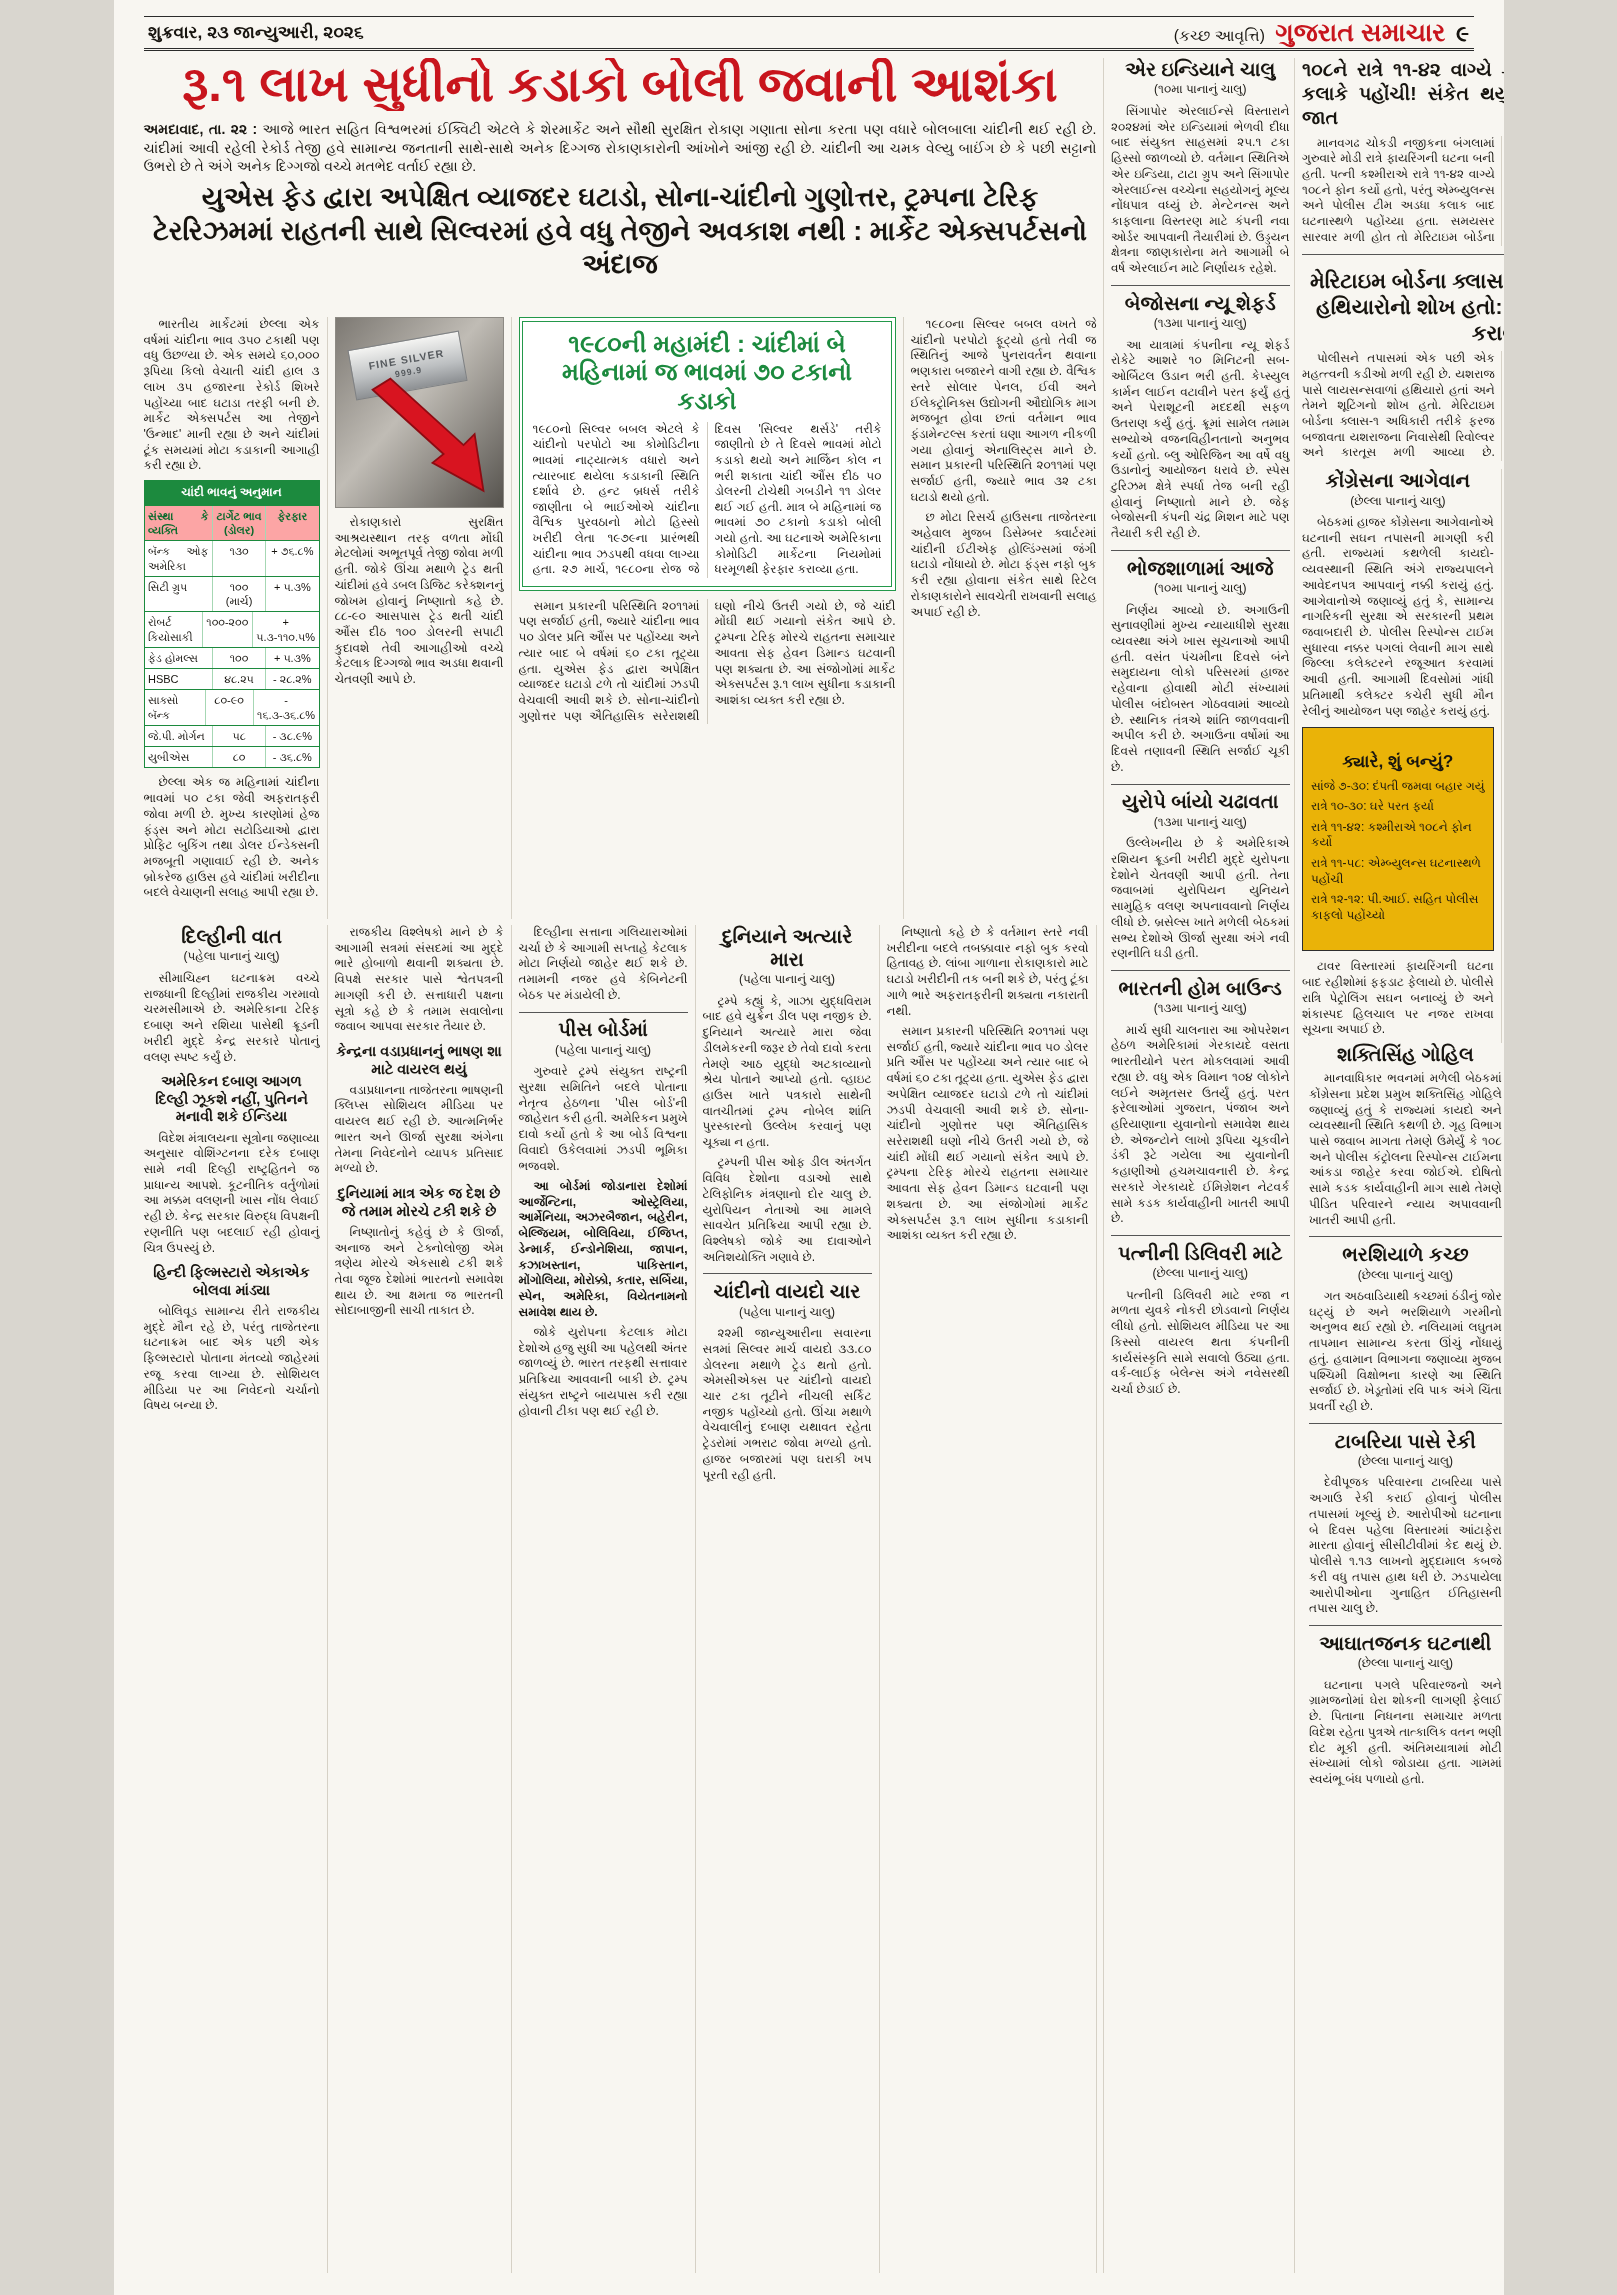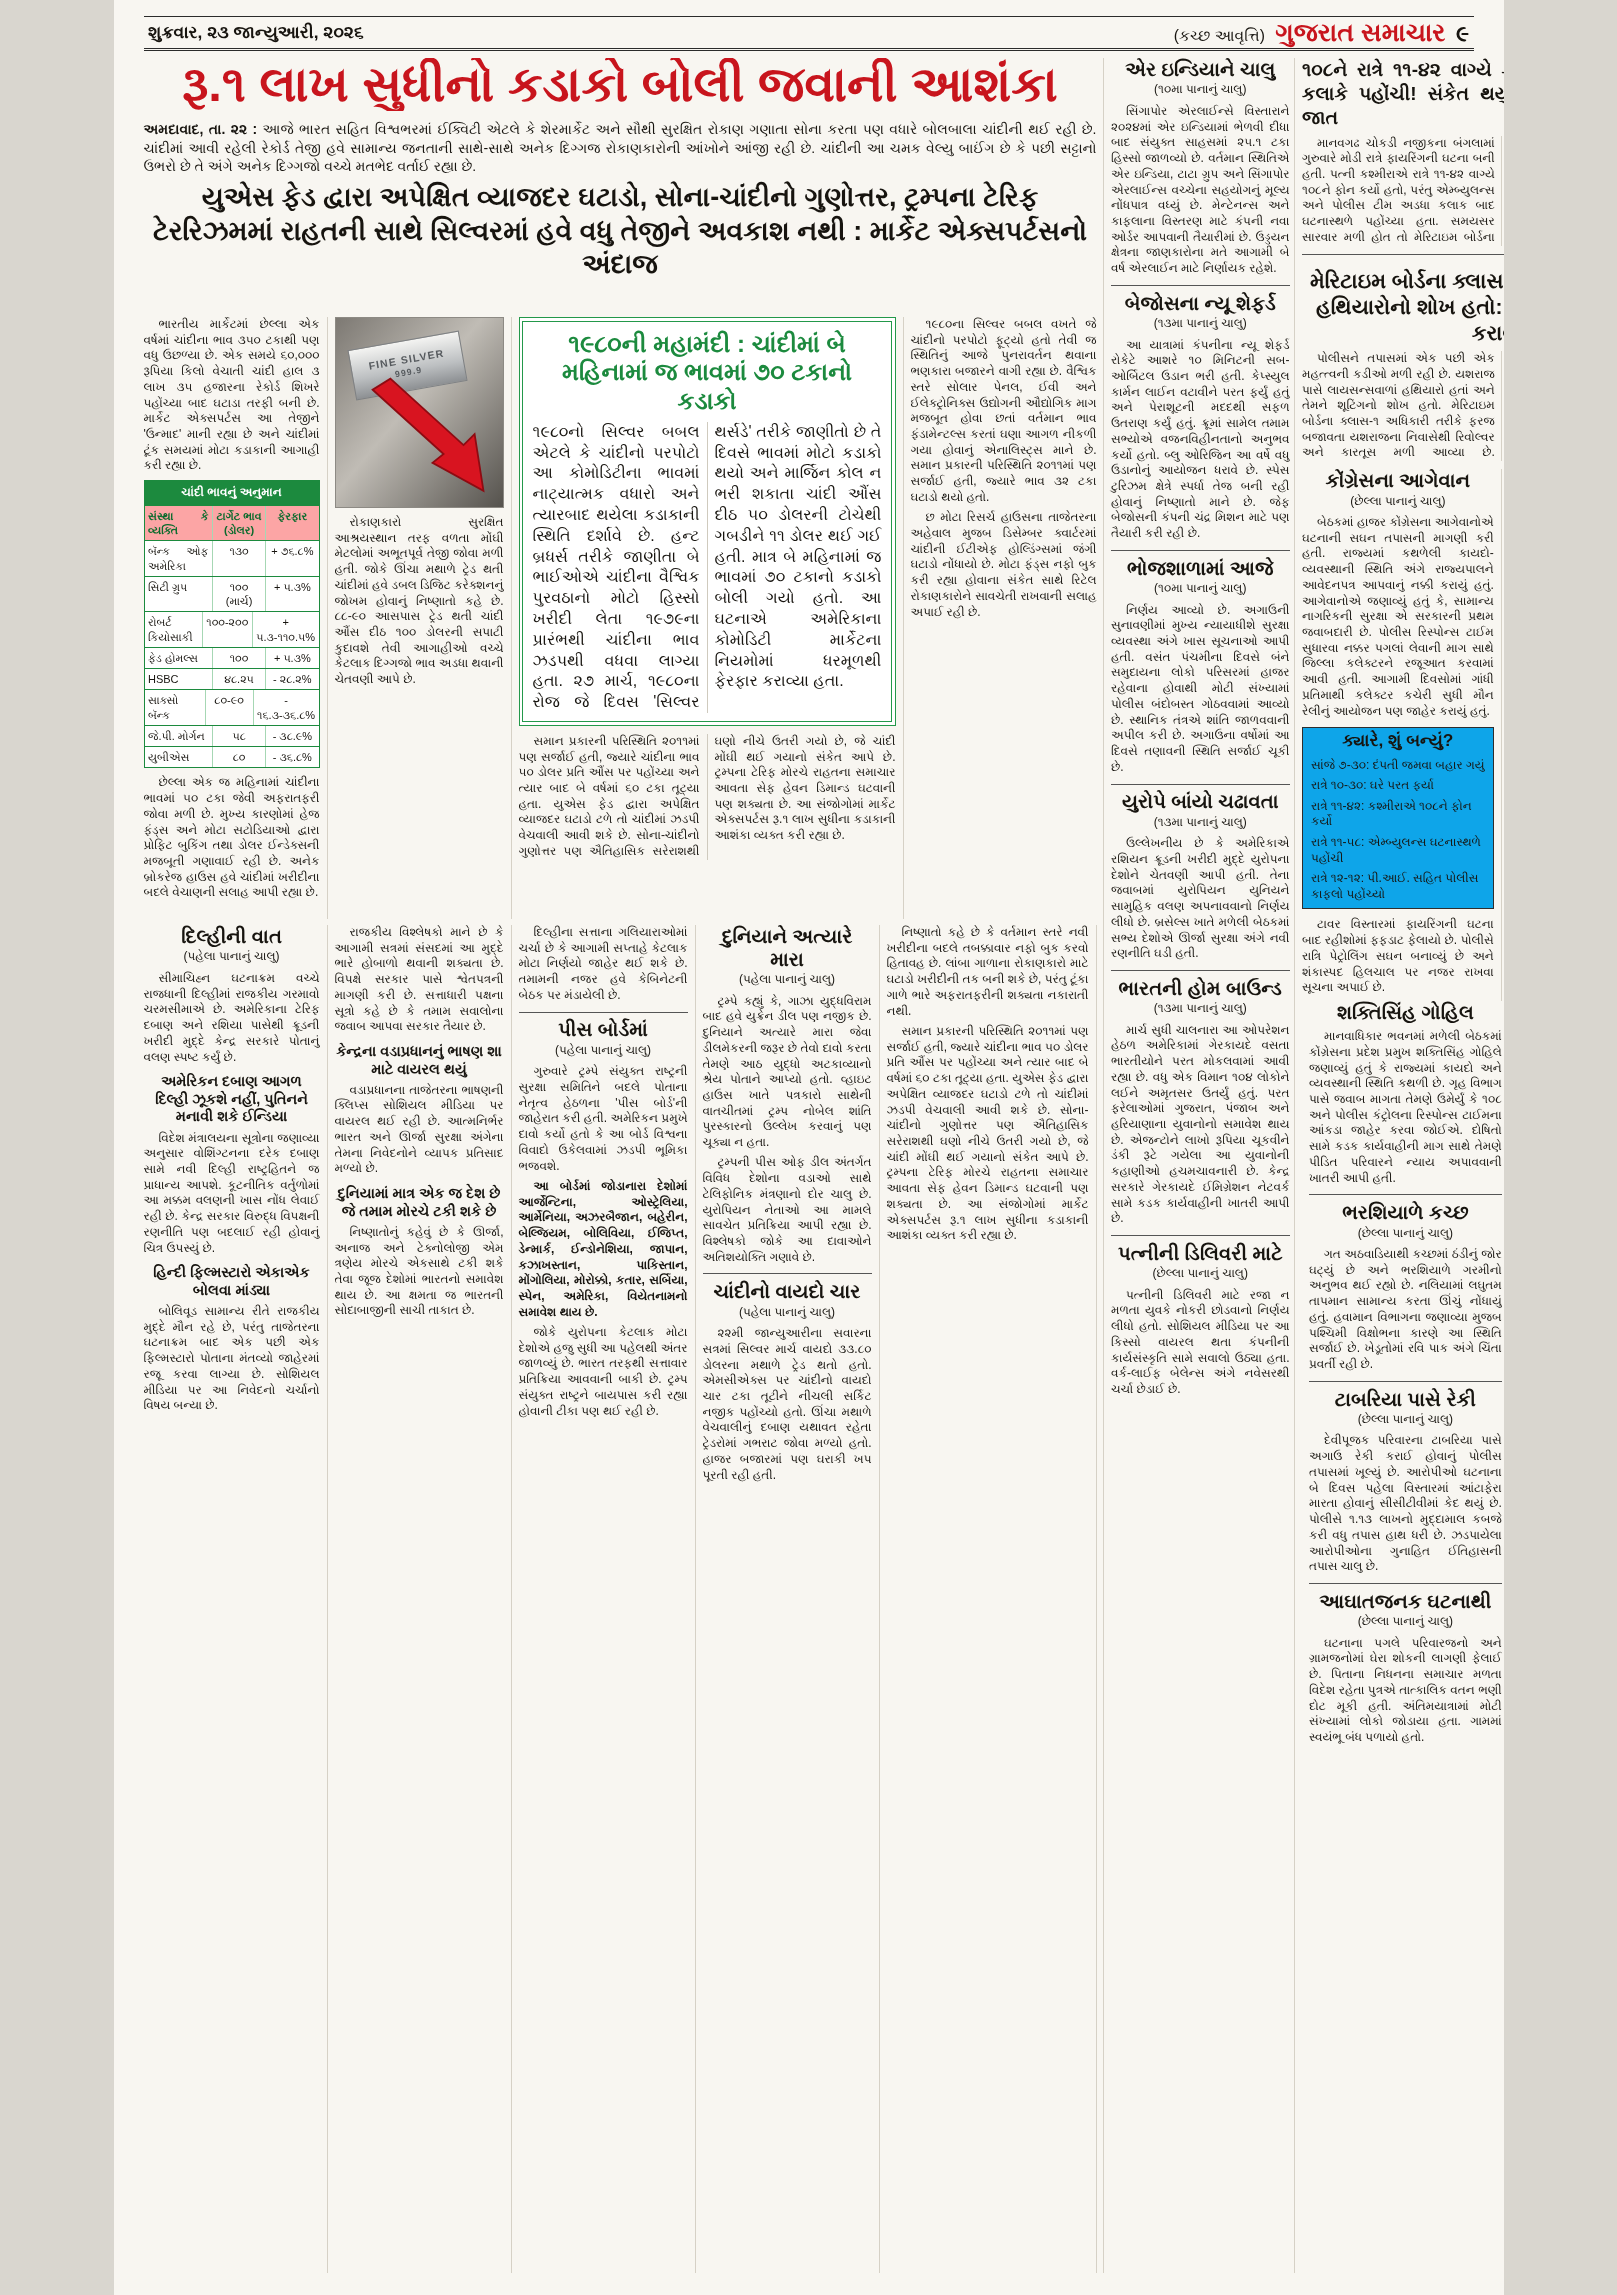--- a/index.html
+++ b/index.html
@@ -48,21 +48,21 @@
     background: linear-gradient(180deg, #f4f4f2, #bcbfc1 60%, #8d9093); border: 1.2px solid #7e8184;
     transform: rotate(-10deg); display: flex; flex-direction: column; align-items: center; justify-content: center;
     color: #565a5e; font-weight: 700; letter-spacing: 1.2px; }
   .ingot .l1 { font-size: 10.4px; } .ingot .l2 { font-size: 8.7px; }
   .red-arrow { position: absolute; right: 3.5px; bottom: 2.3px; width: 133px; height: 133px; }
 
   
   .crash-box { border: 1.7px solid #23984a; padding: 2.9px; margin-bottom: 8px; background: #fff; }
   .crash-inner { border: 1.2px solid #23984a; padding: 8px 9.2px; }
   .cb-title { color: #1c8a3e; font-size: 24px; font-weight: 800; text-align: center; line-height: 1.18; margin-bottom: 7px; }
-  .cb-body { columns: 2; column-gap: 15px; column-rule: 0.6px solid #cfcabe; font-size: 16px; line-height: 1.3; text-align: justify; }
+  .cb-body { columns: 2; column-gap: 15px; column-rule: 0.6px solid #cfcabe; font-size: 12px; line-height: 1.3; text-align: justify; }
   .below-box { columns: 2; column-gap: 15px; column-rule: 0.6px solid #cfcabe; }
 
   
   .cont-zone { position: absolute; left: 30px; top: 925px; width: 953px; height: 1348px; display: flex; overflow: hidden; }
   .hd { font-size: 19.6px; font-weight: 800; text-align: center; line-height: 1.16; }
   .contlbl { font-size: 12px; text-align: center; margin: 1.7px 0 5.8px; }
   .xh { font-size: 14.4px; font-weight: 800; text-align: center; margin: 8px 0 4.6px; line-height: 1.22; }
   .rule { border-top: 1.2px solid #555; margin-top: 8px; padding-top: 5.8px; }
   .boldp { font-weight: 700; }
 
@@ -74,21 +74,21 @@
   .right78 { position: absolute; left: 1180px; top: 58px; width: 408px; height: 2215px;
     border-left: 0.6px solid #d6d1c6; padding-left: 7.5px; overflow: hidden; }
   .ph-head { font-size: 19px; font-weight: 800; line-height: 1.26; text-align: justify; margin-bottom: 5.8px; }
   .two-col { columns: 2; column-gap: 14px; column-rule: 0.6px solid #d6d1c6; }
   .mar-head { font-size: 21px; font-weight: 800; text-align: center; line-height: 1.22; margin: 8px 0 5.8px; }
   .row78 { display: flex; margin-top: 8px; flex-direction: column; }
   .c7 { width: 50%; padding-right: 7px; border-right: 0.6px solid #d6d1c6; }
   .c8 { width: 50%; padding-left: 7px; }
 
   
-  .tbox { border: 1.7px solid #2e2e2e; padding: 1px 8px; margin: 8px 0; background: #0ea5e9; }
+  .tbox { border: 1.7px solid #2e2e2e; padding: 22px 8px; margin: 8px 0; background: #eab308; }
   .tbox-title { font-size: 17.3px; font-weight: 800; text-align: center; margin-bottom: 5.8px; }
   .tbox-item { font-size: 12px; line-height: 1.32; margin-bottom: 4.6px; text-align: left; }
 </style>
 </head>
 <body>
 
 <div class="page">
 
   <div class="masthead">
     <div class="mh-date">શુક્રવાર, ૨૩ જાન્યુઆરી, ૨૦૨૬</div>

